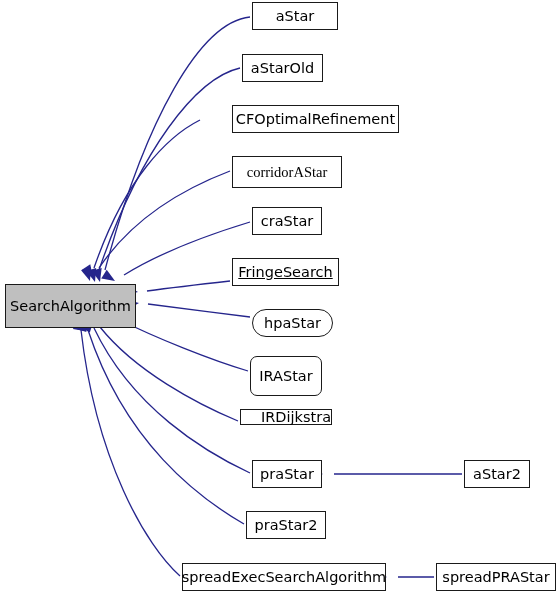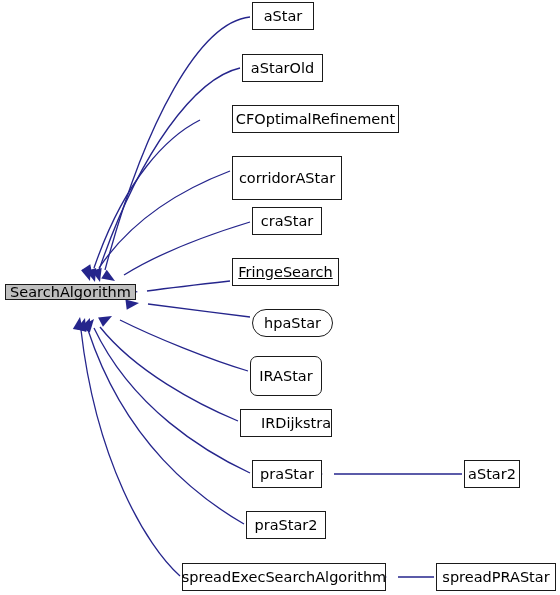--- a/index.html
+++ b/index.html
@@ -74,58 +74,58 @@
       <polygon points="0,0 -13,-5.2 -13,5.2" fill="#25258c" transform="translate(90,318) rotate(293)"></polygon>
       <path d="M 244,524 C 199,498 125,443 88,330" fill="none" stroke="#25258c" stroke-width="1.3"></path>
       <polygon points="0,0 -13,-5.2 -13,5.2" fill="#25258c" transform="translate(85,318) rotate(286)"></polygon>
       <path d="M 180,576 C 146,546 96,460 81,330" fill="none" stroke="#25258c" stroke-width="1.3"></path>
       <polygon points="0,0 -13,-5.2 -13,5.2" fill="#25258c" transform="translate(80,317) rotate(279)"></polygon>
       <path d="M 462,474 C 416,474 374,474 334,474" fill="none" stroke="#25258c" stroke-width="1.3"></path>
       <polygon points="0,0 -13,-5.2 -13,5.2" fill="#25258c" transform="translate(323,474) rotate(360)"></polygon>
       <path d="M 434,577 C 422,577 410,577 398,577" fill="none" stroke="#25258c" stroke-width="1.3"></path>
       <polygon points="0,0 -13,-5.2 -13,5.2" fill="#25258c" transform="translate(387,577) rotate(360)"></polygon>
     </svg>
-<div class="node root-node" style="left: 5px; top: 284px; width: 131px; height: 16px;">
+<div class="node root-node" style="left: 5px; top: 284px; width: 131px; height: 44px;">
       <span class="node-label">SearchAlgorithm</span>
     </div>
-    <div class="node" style="left: 252px; top: 2px; width: 62px; height: 28px;">
+    <div class="node" style="left: 252px; top: 2px; width: 86px; height: 28px;">
       <span class="node-label">aStar</span>
     </div>
     <div class="node" style="left: 242px; top: 54px; width: 81px; height: 28px;">
       <span class="node-label">aStarOld</span>
     </div>
     <div class="node" style="left: 202px; top: 105px; width: 167px; height: 28px; margin-left: 30px;">
       <span class="node-label">CFOptimalRefinement</span>
     </div>
-    <div class="node" style="left: 232px; top: 156px; width: 110px; height: 44px;">
+    <div class="node" style="left: 232px; top: 156px; width: 110px; height: 32px; font-family: Liberation Serif, serif;">
       <span class="node-label">corridorAStar</span>
     </div>
     <div class="node" style="left: 252px; top: 207px; width: 70px; height: 28px;">
       <span class="node-label">craStar</span>
     </div>
     <div class="node" style="left: 232px; top: 258px; width: 107px; height: 28px; text-decoration: underline;">
       <span class="node-label">FringeSearch</span>
     </div>
     <div class="node" style="left: 252px; top: 309px; width: 81px; height: 28px; border-radius: 14px;">
       <span class="node-label">hpaStar</span>
     </div>
     <div class="node" style="left: 250px; top: 356px; width: 72px; height: 40px; border-radius: 7px;">
       <span class="node-label">IRAStar</span>
     </div>
-    <div class="node" style="left: 240px; top: 409px; width: 92px; height: 28px; padding-left: 20px;">
+    <div class="node" style="left: 240px; top: 409px; width: 92px; height: 16px; padding-left: 20px;">
       <span class="node-label">IRDijkstra</span>
     </div>
     <div class="node" style="left: 252px; top: 460px; width: 70px; height: 28px;">
       <span class="node-label">praStar</span>
     </div>
     <div class="node" style="left: 246px; top: 511px; width: 80px; height: 28px;">
       <span class="node-label">praStar2</span>
     </div>
     <div class="node" style="left: 182px; top: 563px; width: 204px; height: 28px;">
       <span class="node-label">spreadExecSearchAlgorithm</span>
     </div>
-    <div class="node" style="left: 464px; top: 460px; width: 56px; height: 28px;">
+    <div class="node" style="left: 464px; top: 460px; width: 66px; height: 28px;">
       <span class="node-label">aStar2</span>
     </div>
     <div class="node" style="left: 436px; top: 563px; width: 120px; height: 28px;">
       <span class="node-label">spreadPRAStar</span>
     </div>
   </div>
 
 </body></html>

